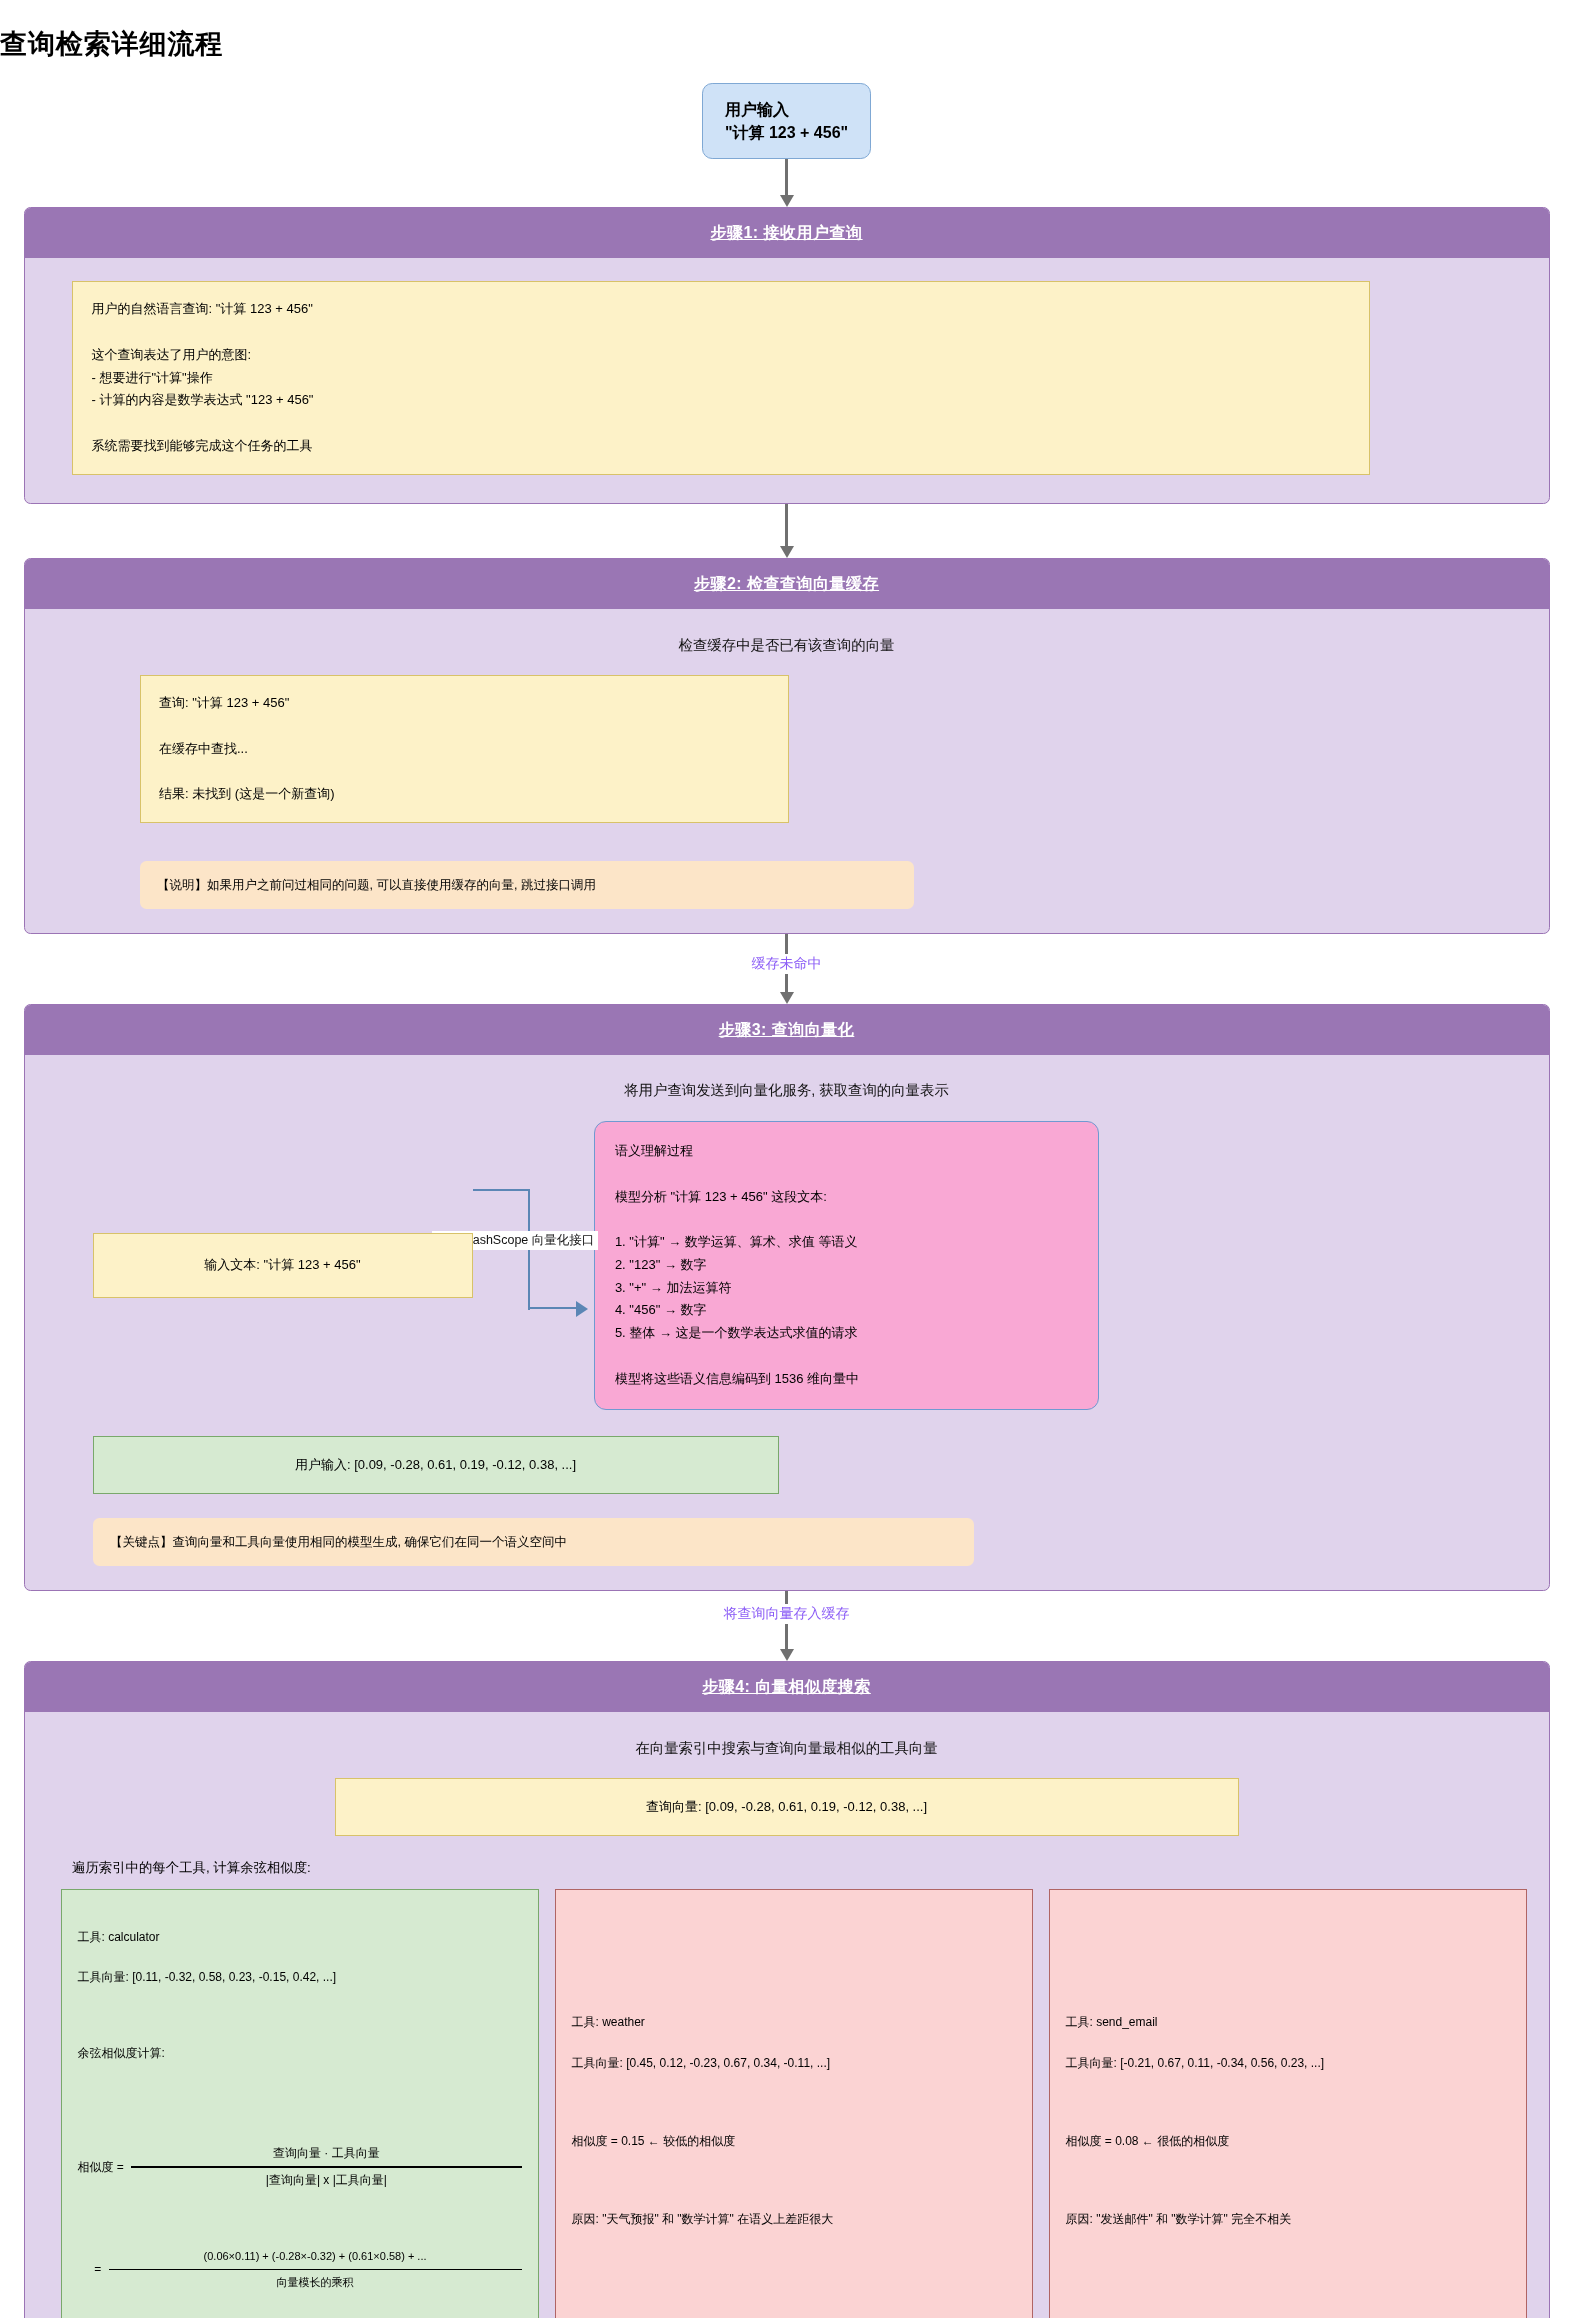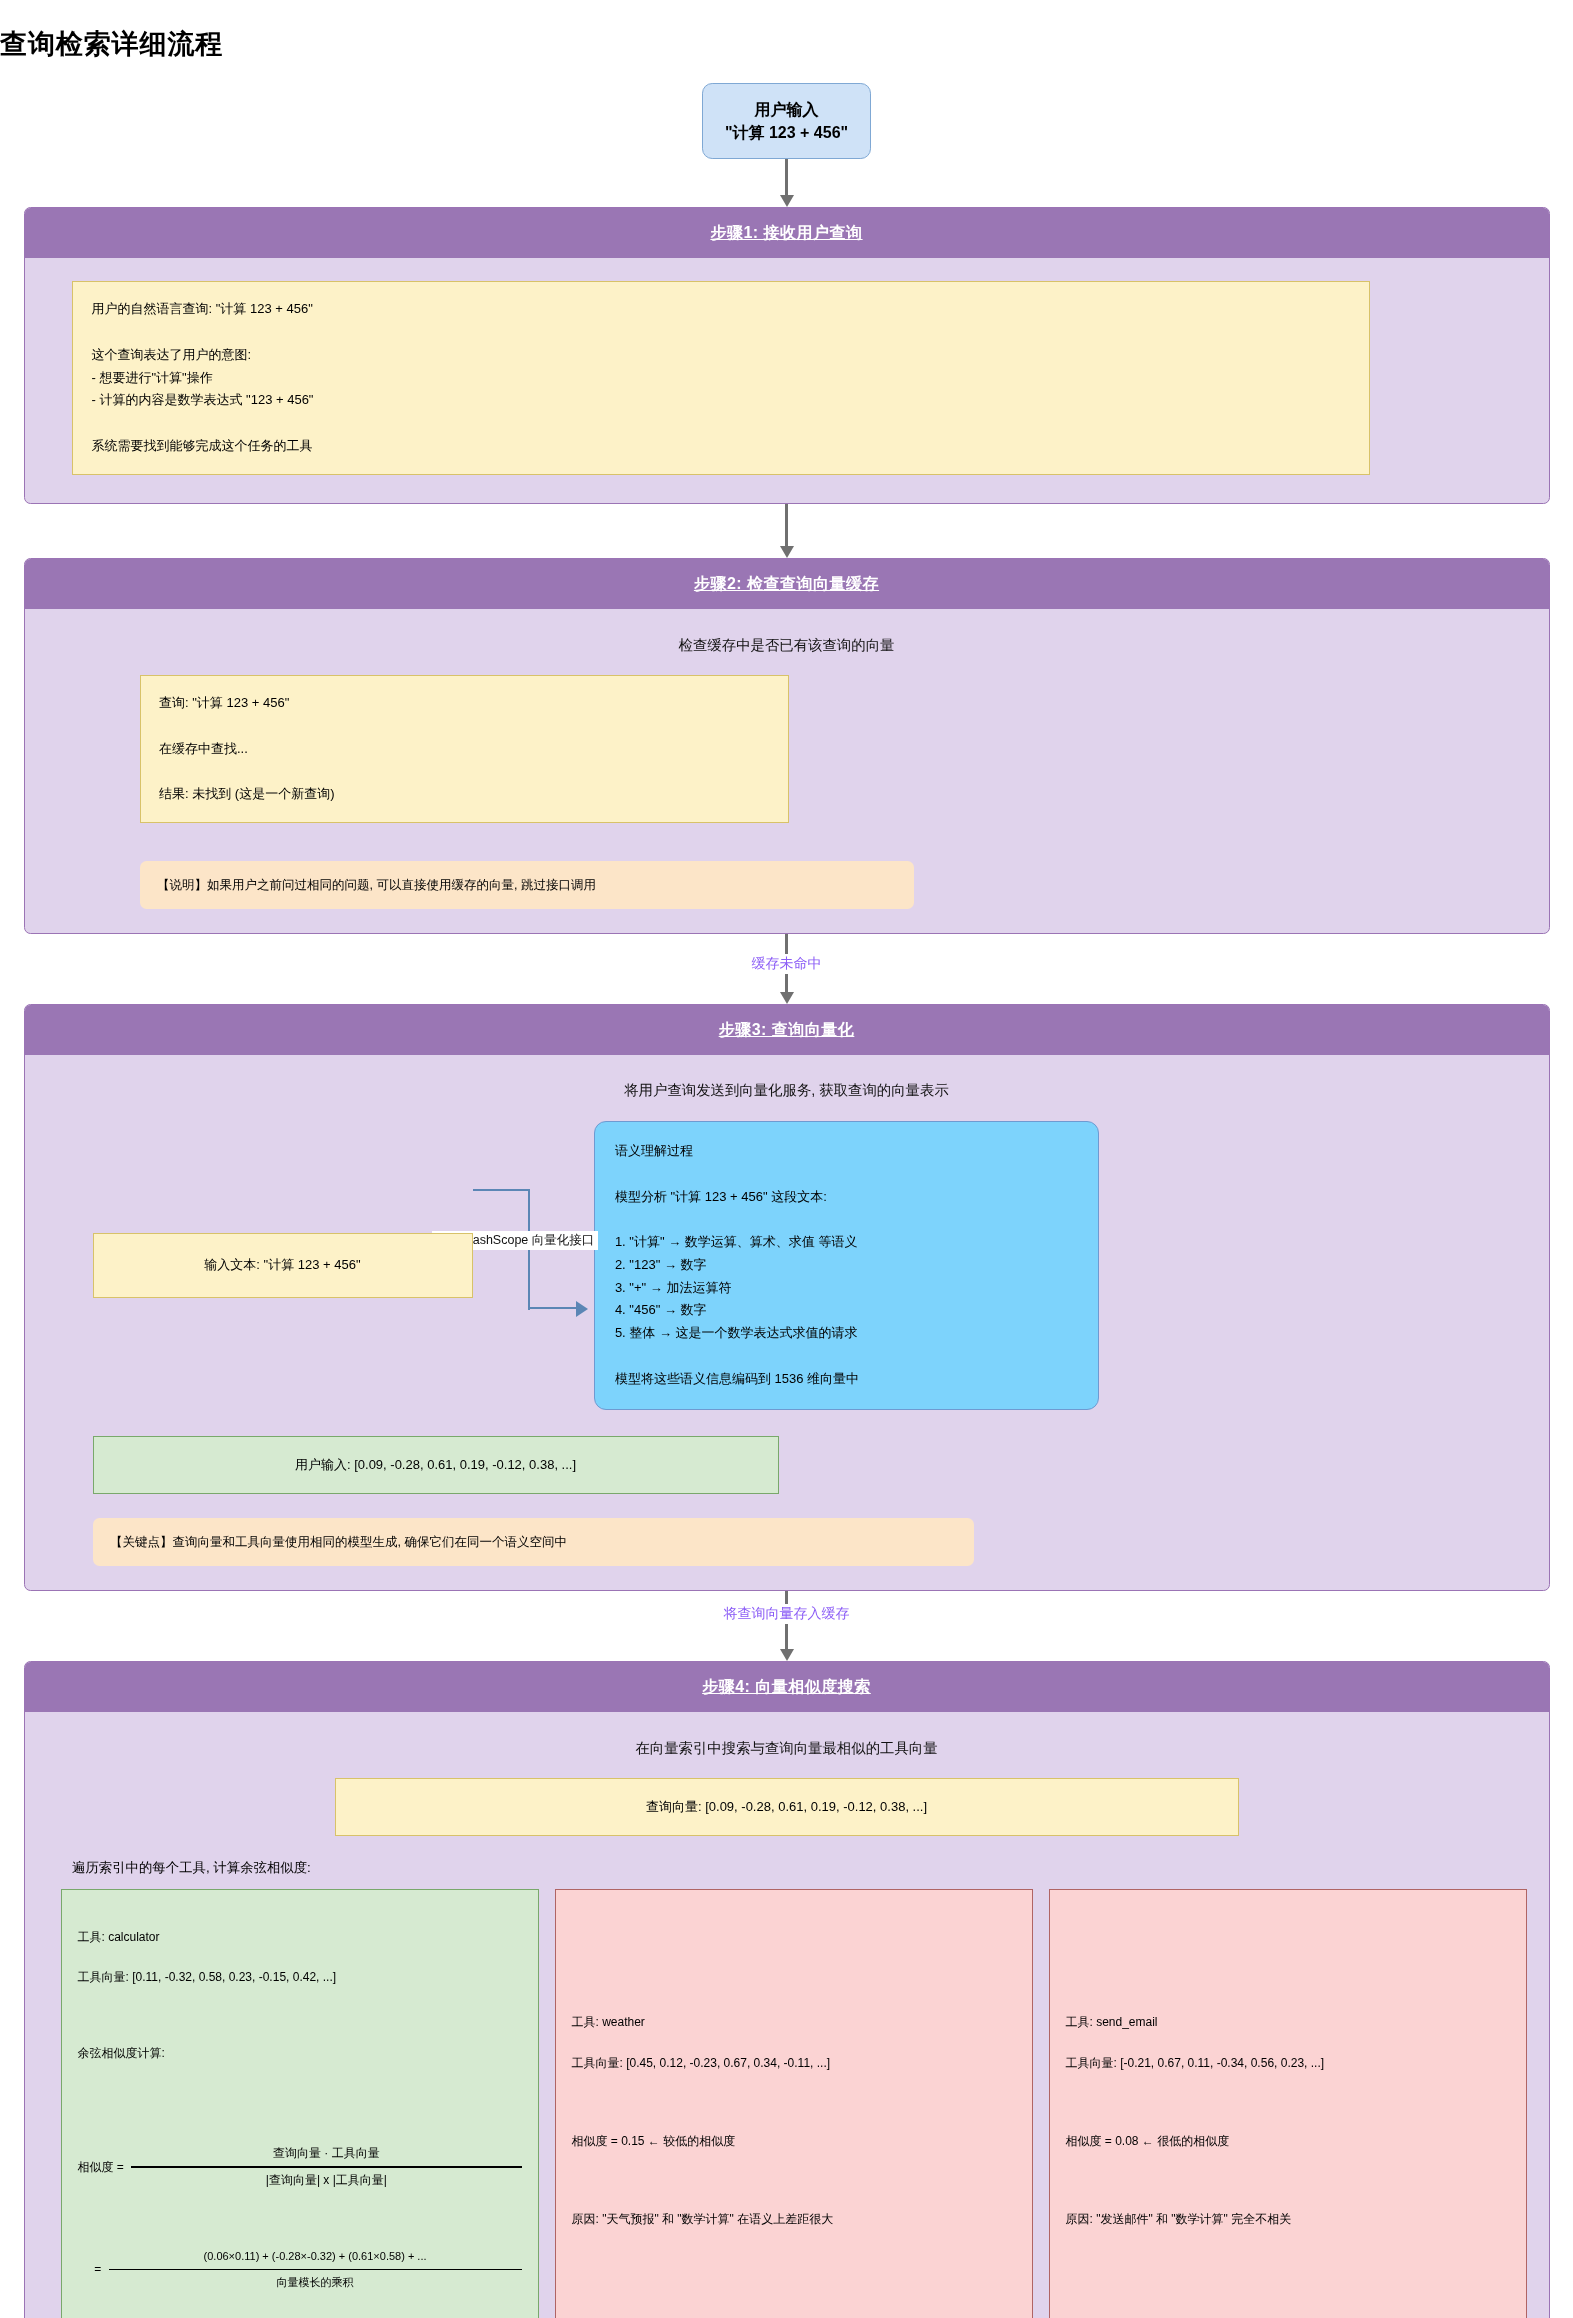--- a/index.html
+++ b/index.html
@@ -34,21 +34,20 @@
   .flow {
     display: flex;
     flex-direction: column;
     align-items: center;
     width: 1573px;
   }
 
   
   .node-terminal {
     border-radius: 10.2px;
-    text-align: center;
     font-size: 16px;
     line-height: 1.45;
     font-weight: bold;
     color: #000;
     padding: 14px 22px;
     white-space: pre-line;
   }
   .node-blue {
     background: #cfe2f7;
     border: 1.4px solid #7fa8d4;
@@ -127,21 +126,21 @@
   }
   .card-green {
     background: #d6ead1;
     border: 1.4px solid #79a86b;
   }
   .card-red {
     background: #fbd3d3;
     border: 1.4px solid #b06464;
   }
   .card-blue-round {
-    background: #7dd3fc;
+    background: #f9a8d4;
     border: 1.4px solid #6f9ad1;
     border-radius: 12px;
   }
   .note-orange {
     background: #fce5c8;
     border-radius: 6.5px;
     font-size: 12.5px;
     line-height: 1.6;
     color: #000;
     padding: 14px 17.6px;

